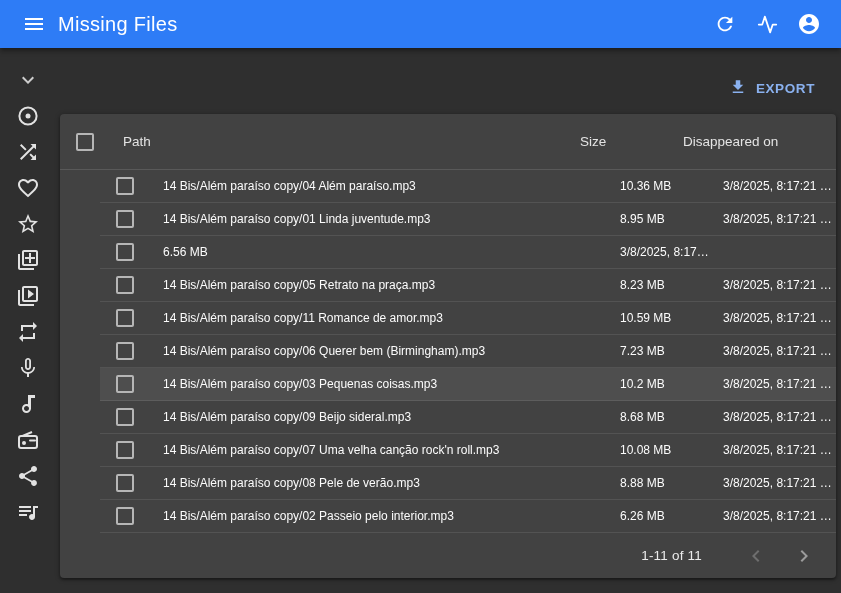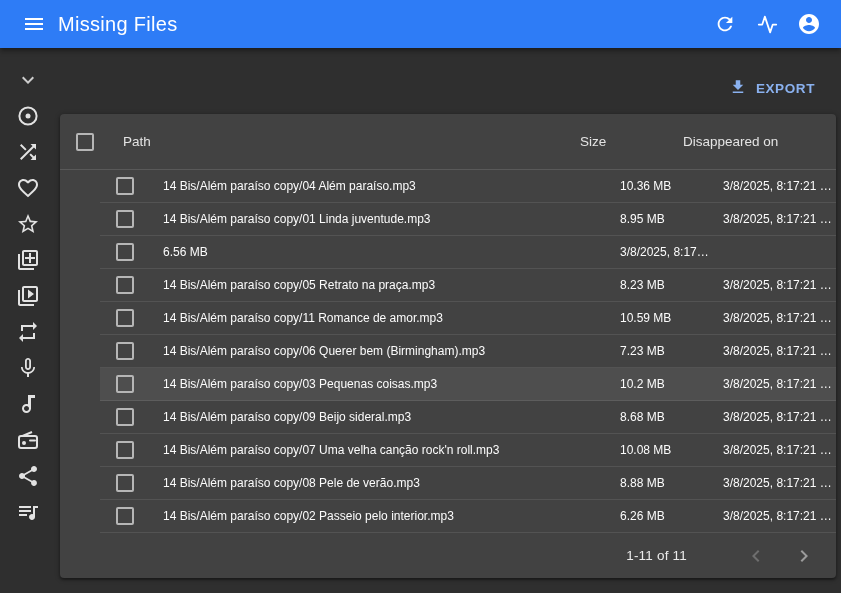--- a/index.html
+++ b/index.html
@@ -110,21 +110,21 @@
   }
   .tfoot{
     height:45px;
     display:flex;
     align-items:center;
     justify-content:flex-end;
     font-size:13.5px;
     color:#EBEBEB;
     padding-right:12px;
   }
-  .range-label{margin-right:49px;letter-spacing:.2px;}
+  .range-label{margin-right:34px;letter-spacing:.2px;}
   .page-btn{
     width:40px;height:40px;
     display:flex;align-items:center;justify-content:center;
     background:none;border:none;border-radius:50%;
   }
   .page-btn.prev{color:#6E6E6E;cursor:default;}
   .page-btn.next{color:#9B9B9B;cursor:pointer;margin-left:8px;}
 </style>
 </head>
 <body>

